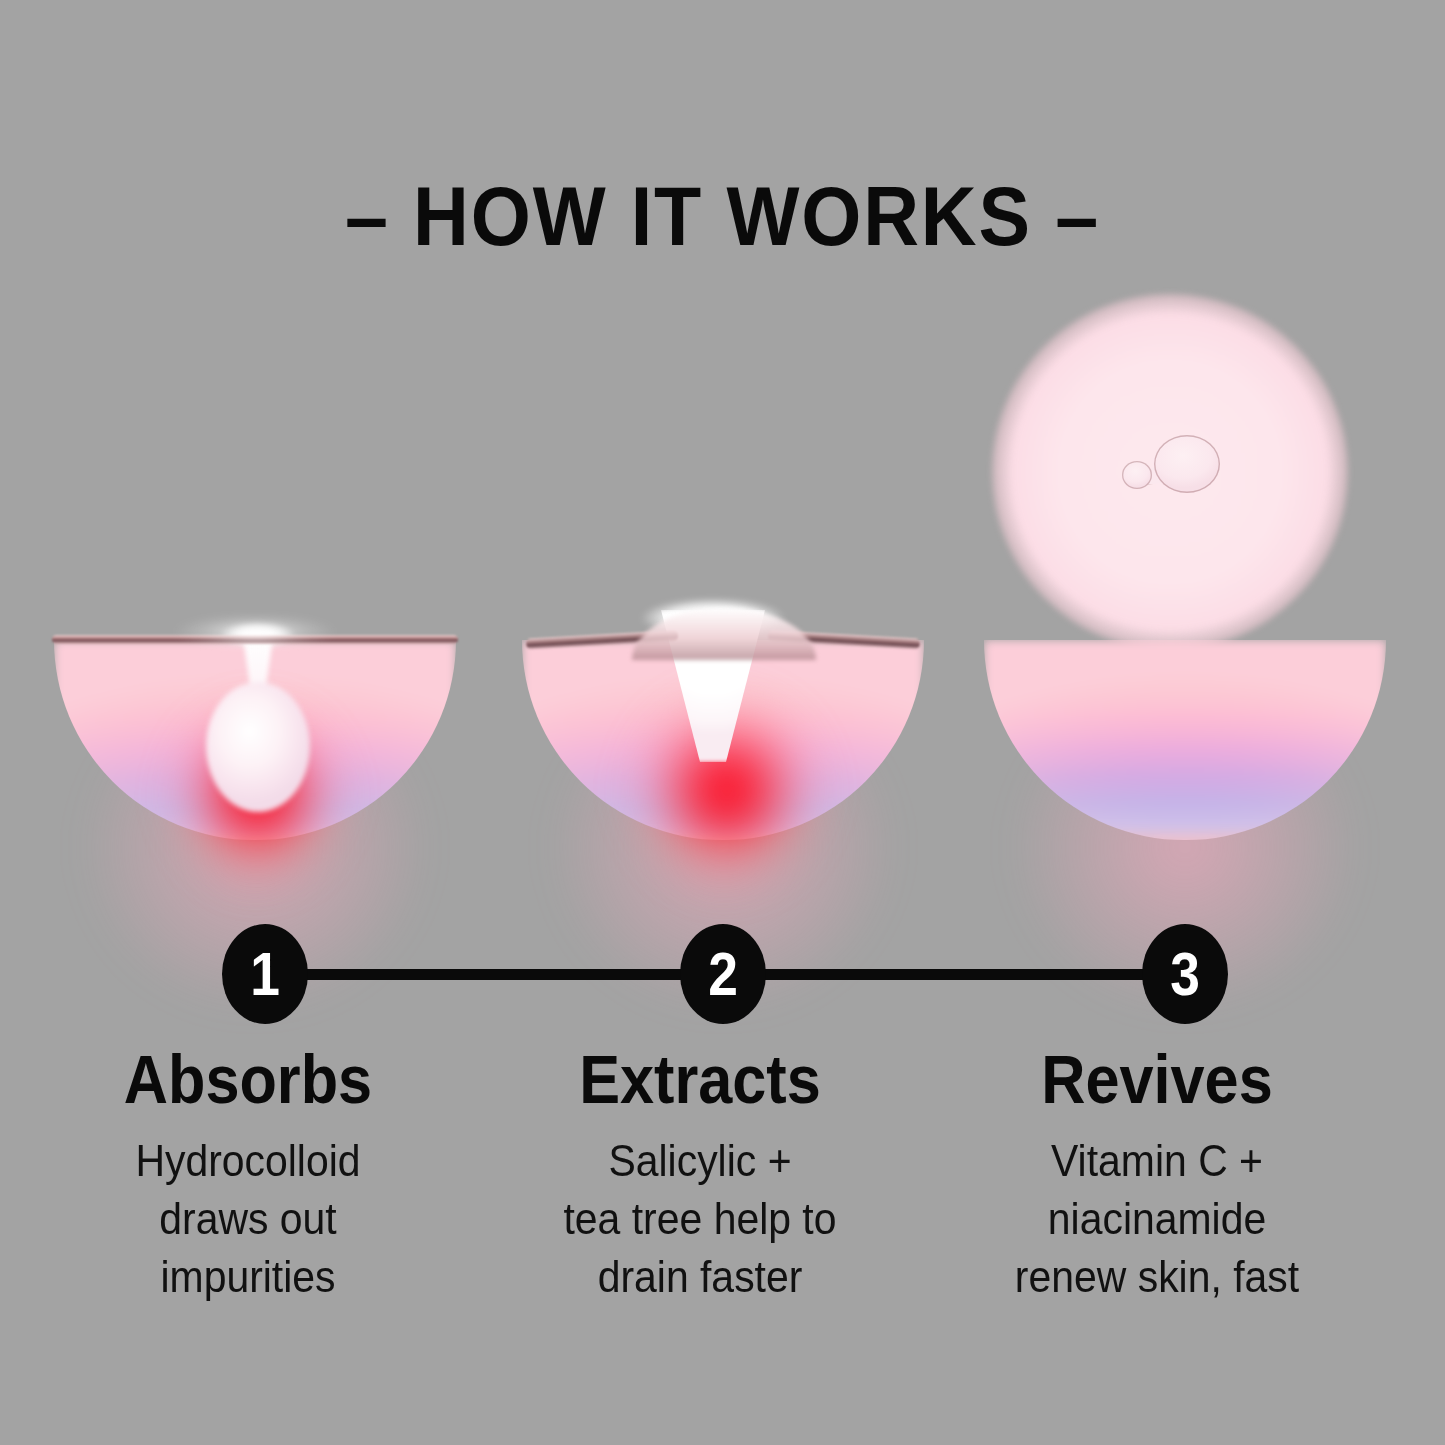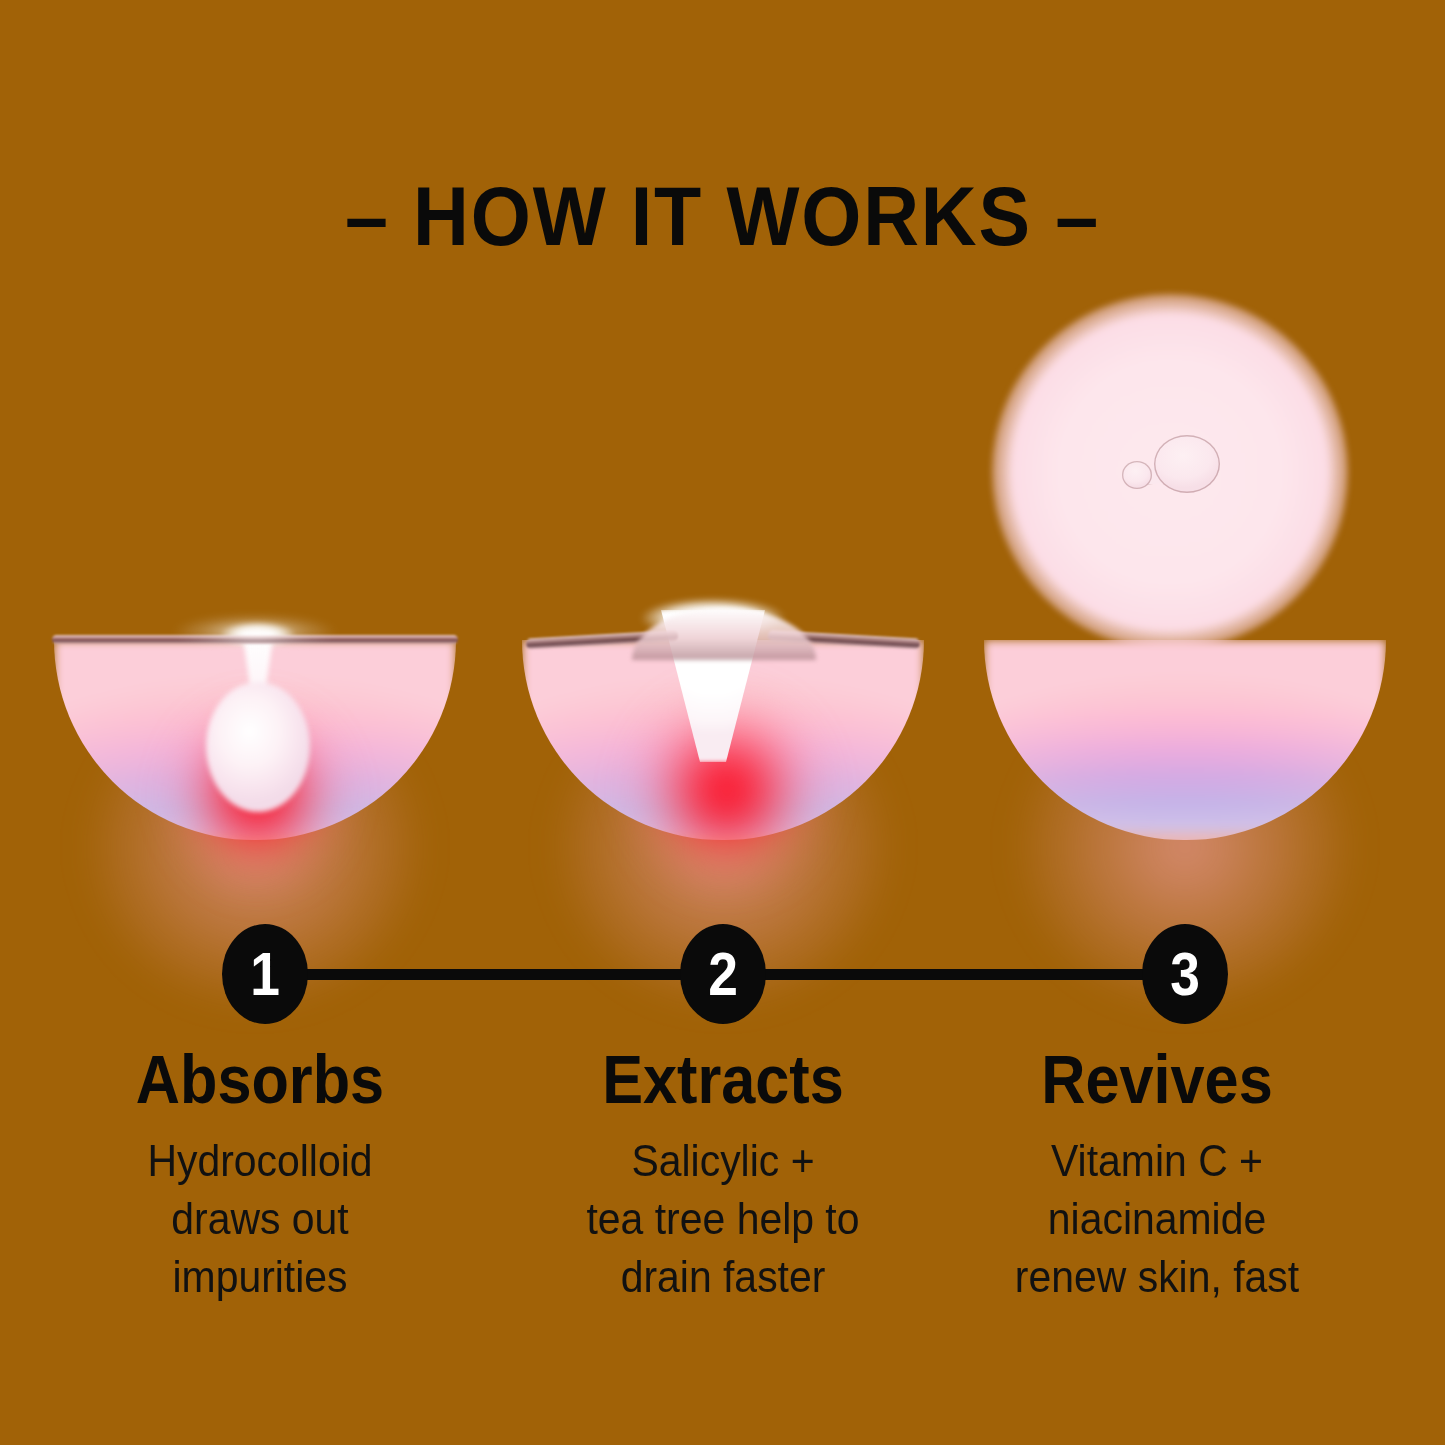--- a/index.html
+++ b/index.html
@@ -12,21 +12,21 @@
     height: 1445px;
     background: #fcced9;
     font-family: "Liberation Sans", sans-serif;
     overflow: hidden;
   }
 
   .poster {
     position: relative;
     width: 1445px;
     height: 1445px;
-    background: #a16207;
+    background: #a3a3a3;
   }
 
   
   .title {
     position: absolute;
     top: 168px;
     left: 0;
     width: 1445px;
     text-align: center;
     font-size: 84px;
@@ -360,22 +360,22 @@
     left: 0;
     width: 1445px;
     height: 300px;
   }
   .step {
     position: absolute;
     top: 0;
     width: 420px;
     text-align: center;
   }
-  .step-1 { left: 50px; }
-  .step-2 { left: 513px; }
+  .step-1 { left: 38px; }
+  .step-2 { left: 490px; }
   .step-3 { left: 947px; }
 
   .step-heading {
     font-size: 68px;
     line-height: 78px;
     font-weight: bold;
     color: #0a0a0a;
     letter-spacing: 0px;
     transform: scaleX(0.9);
     margin-bottom: 14px;

